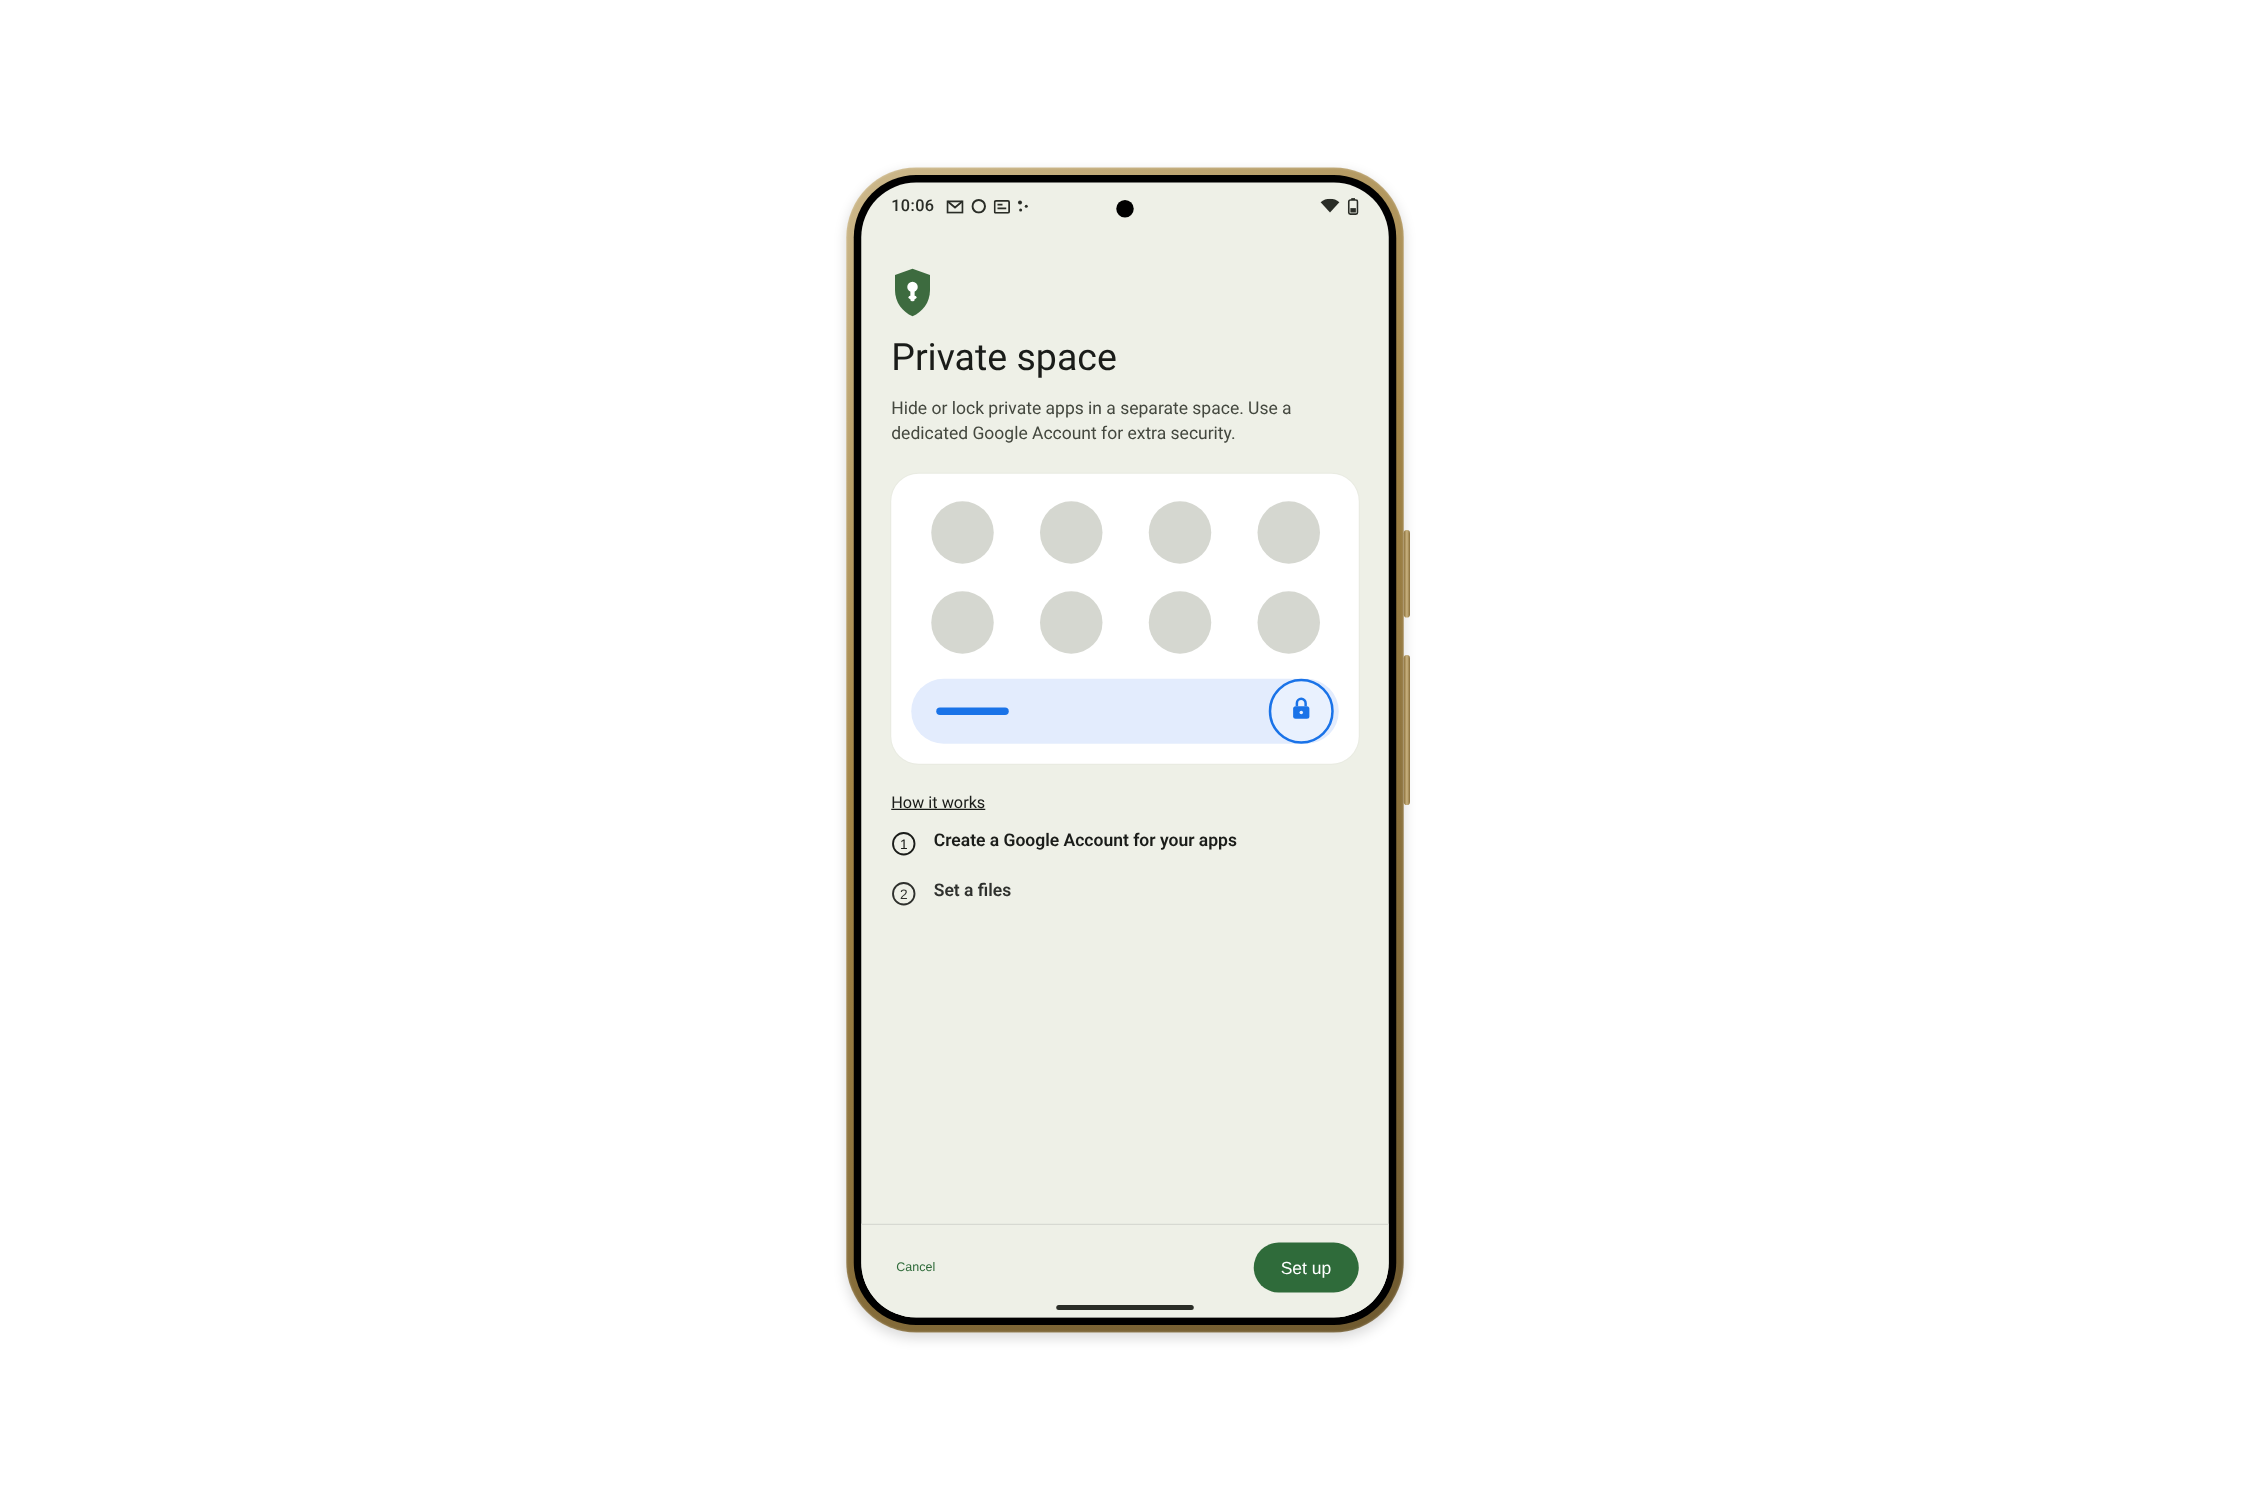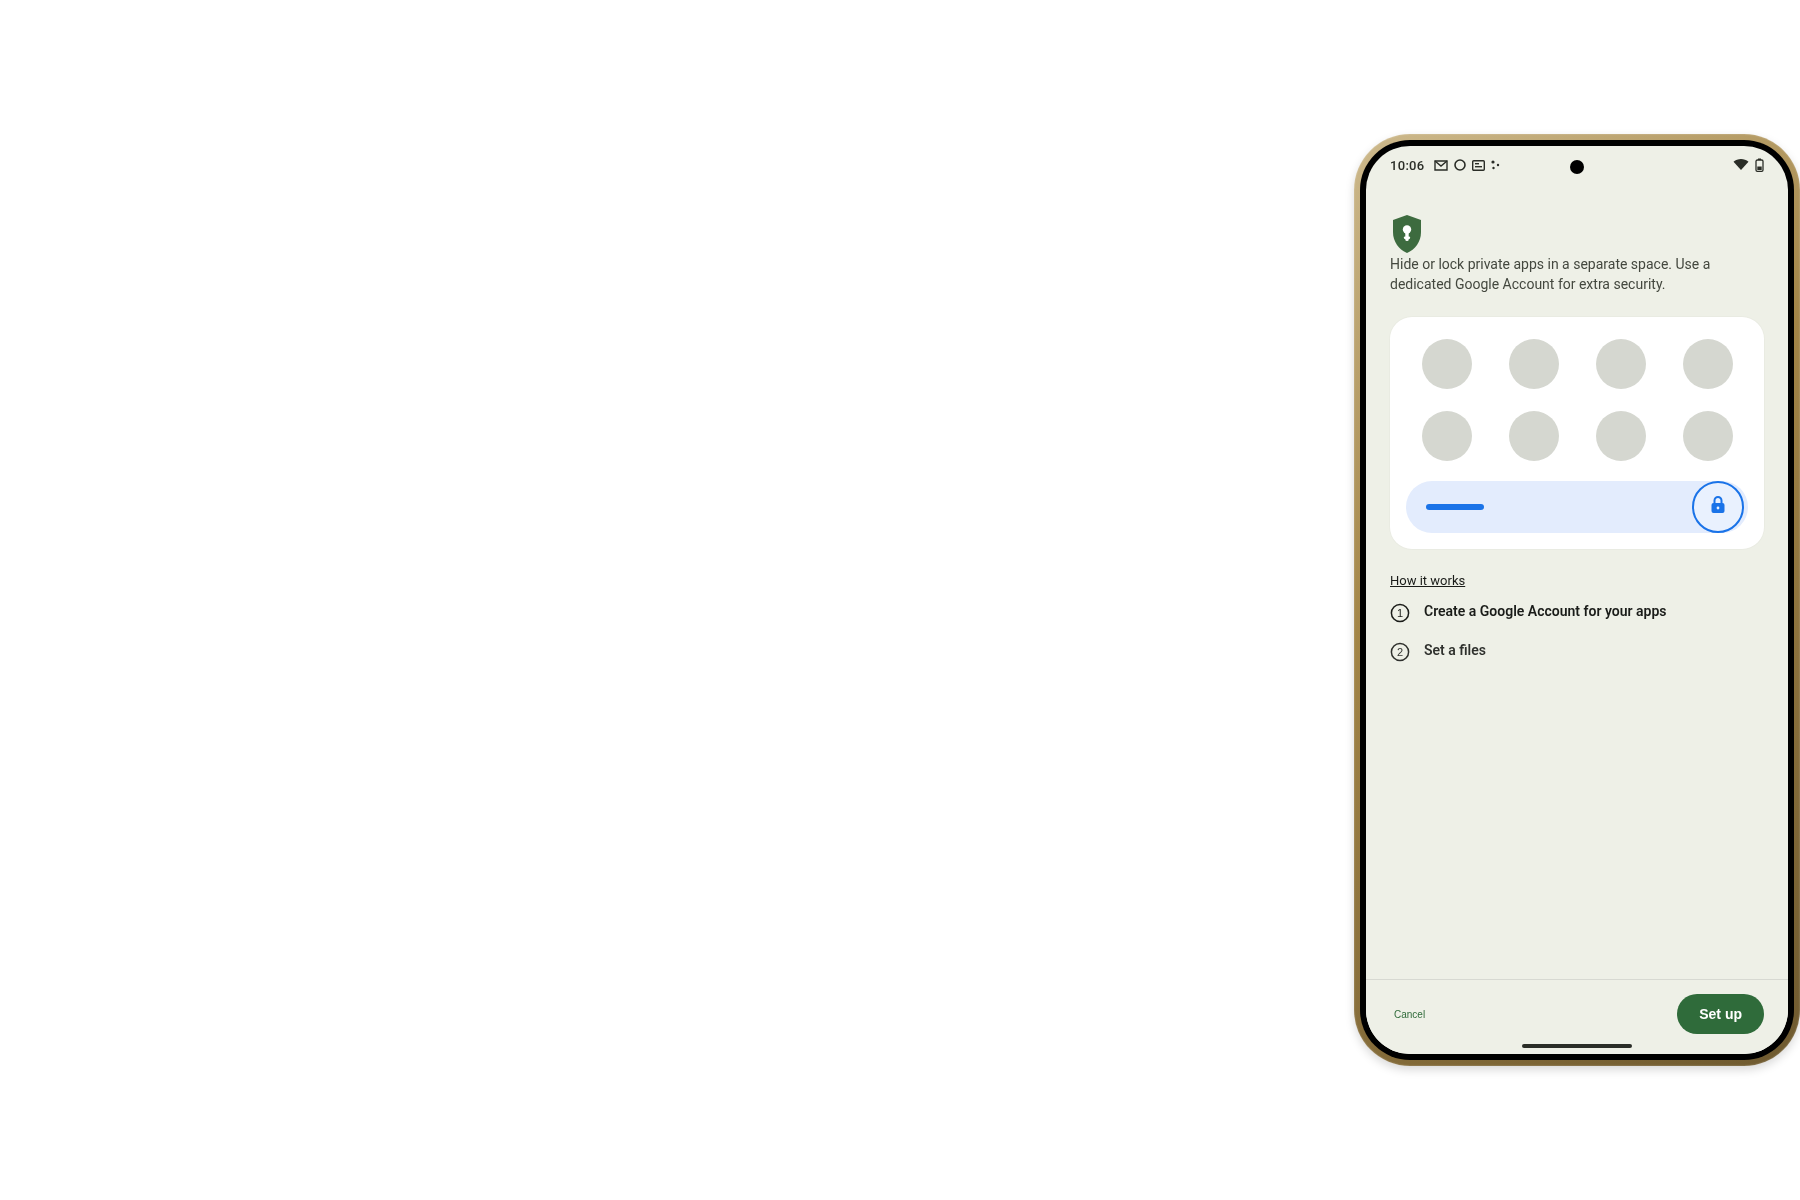--- a/index.html
+++ b/index.html
@@ -26,21 +26,21 @@
     background: #ffffff;
     font-family: "Roboto", "Helvetica Neue", Arial, sans-serif;
     -webkit-font-smoothing: antialiased;
   }
 
   .stage {
     width: 1800px;
     height: 1200px;
     display: flex;
     align-items: center;
-    justify-content: flex-end;
+    justify-content: center;
     position: relative;
   }
 
   
   .phone {
     position: relative;
     width: 434px;
     height: 920px;
     border-radius: 56px;
     background: linear-gradient(145deg,#cdb98c 0%, #a38547 40%, #6e592f 100%);
@@ -248,21 +248,21 @@
     font-size: 10px;
     font-weight: 500;
     padding: 10px 4px;
     cursor: pointer;
   }
   .setup-btn {
     background: var(--btn-green);
     color: var(--btn-text);
     border: none;
     font-size: 14px;
-    font-weight: 700;
+    font-weight: 400;
     padding: 12px 22px;
     border-radius: 24px;
     cursor: pointer;
   }
 
   
   .gesture-bar {
     position: absolute;
     bottom: 6px;
     left: 50%;
@@ -336,20 +336,21 @@
 
             <div class="shield">
               <svg width="34" height="40" viewBox="0 0 34 40">
                 <path d="M17 1 L31 6 V18 C31 28 25 35.5 17 39 C9 35.5 3 28 3 18 V6 Z" fill="#3d6b3f"></path>
                 <circle cx="17" cy="15.5" r="4.2" fill="#ffffff"></circle>
                 <rect x="15.3" y="18" width="3.4" height="9" rx="1.5" fill="#ffffff"></rect>
                 <rect x="13.8" y="22.5" width="6.4" height="2.6" rx="1.3" fill="#ffffff"></rect>
               </svg>
             </div>
 
+            <h1 class="title">Private space</h1>
             <p class="subtitle">Hide or lock private apps in a separate space. Use a dedicated Google Account for extra security.</p>
 
             <div class="illus">
               <div class="grid">
                 <div class="dot"></div>
                 <div class="dot"></div>
                 <div class="dot"></div>
                 <div class="dot"></div>
                 <div class="dot"></div>
                 <div class="dot"></div>

